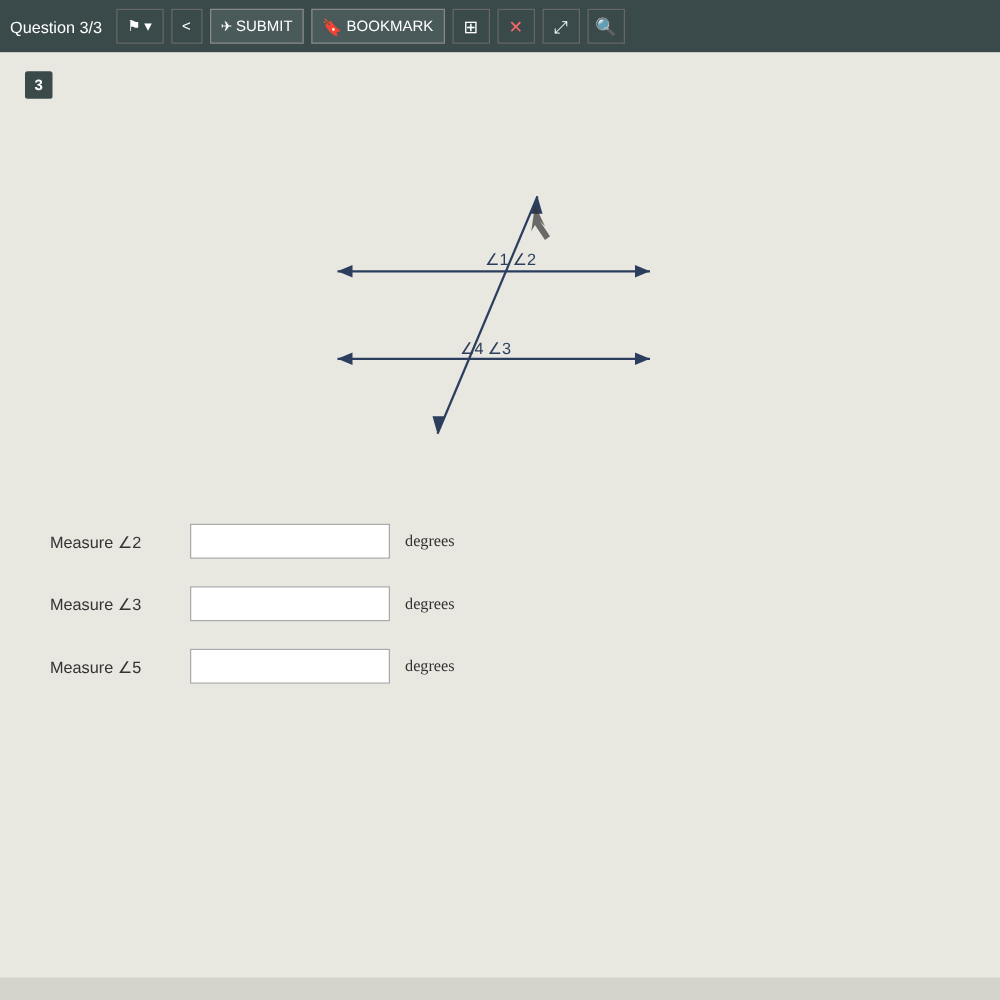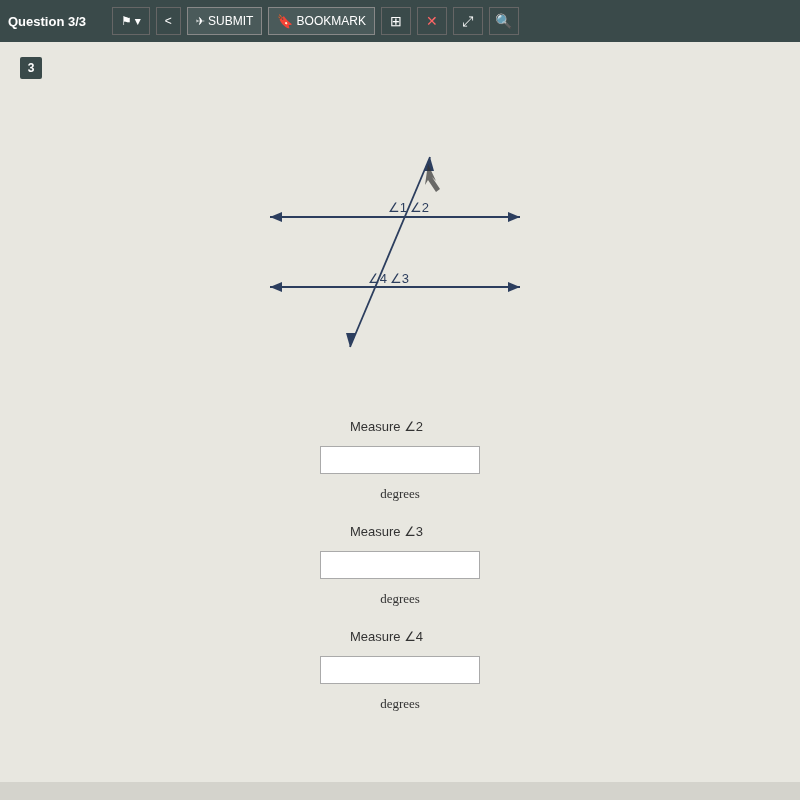--- a/index.html
+++ b/index.html
@@ -18,22 +18,22 @@
       background: #3a4a4a;
       display: flex;
       align-items: center;
       padding: 0 8px;
       gap: 6px;
     }
 
     .question-label {
       color: #ffffff;
       font-size: 13px;
-      font-weight: bold;
-      margin-right: 20px;
+      font-weight: normal;
+      margin-right: 5px;
     }
 
     .nav-btn {
       background: #3a4a4a;
       border: 1px solid #666;
       color: #fff;
       padding: 3px 8px;
       font-size: 12px;
       cursor: pointer;
       display: flex;
@@ -128,21 +128,20 @@
     
     .answer-section {
       padding: 10px 20px;
     }
 
     .answer-row {
       display: flex;
       align-items: center;
       gap: 12px;
       margin-bottom: 22px;
-      flex-direction: column;
     }
 
     .answer-label {
       font-size: 13px;
       color: #333;
       min-width: 100px;
     }
 
     .answer-input {
       width: 160px;
@@ -258,20 +257,20 @@
         <span class="degrees-label">degrees</span>
       </div>
 
       <div class="answer-row">
         <span class="answer-label">Measure ∠3</span>
         <input class="answer-input" type="text" value="" style="">
         <span class="degrees-label">degrees</span>
       </div>
 
       <div class="answer-row">
-        <span class="answer-label">Measure ∠4</span>
+        <span class="answer-label">Measure ∠5</span>
         <input class="answer-input" type="text" value="" style="">
         <span class="degrees-label">degrees</span>
       </div>
 
     </div>
   </div>
 </div>
 
 </body></html>

